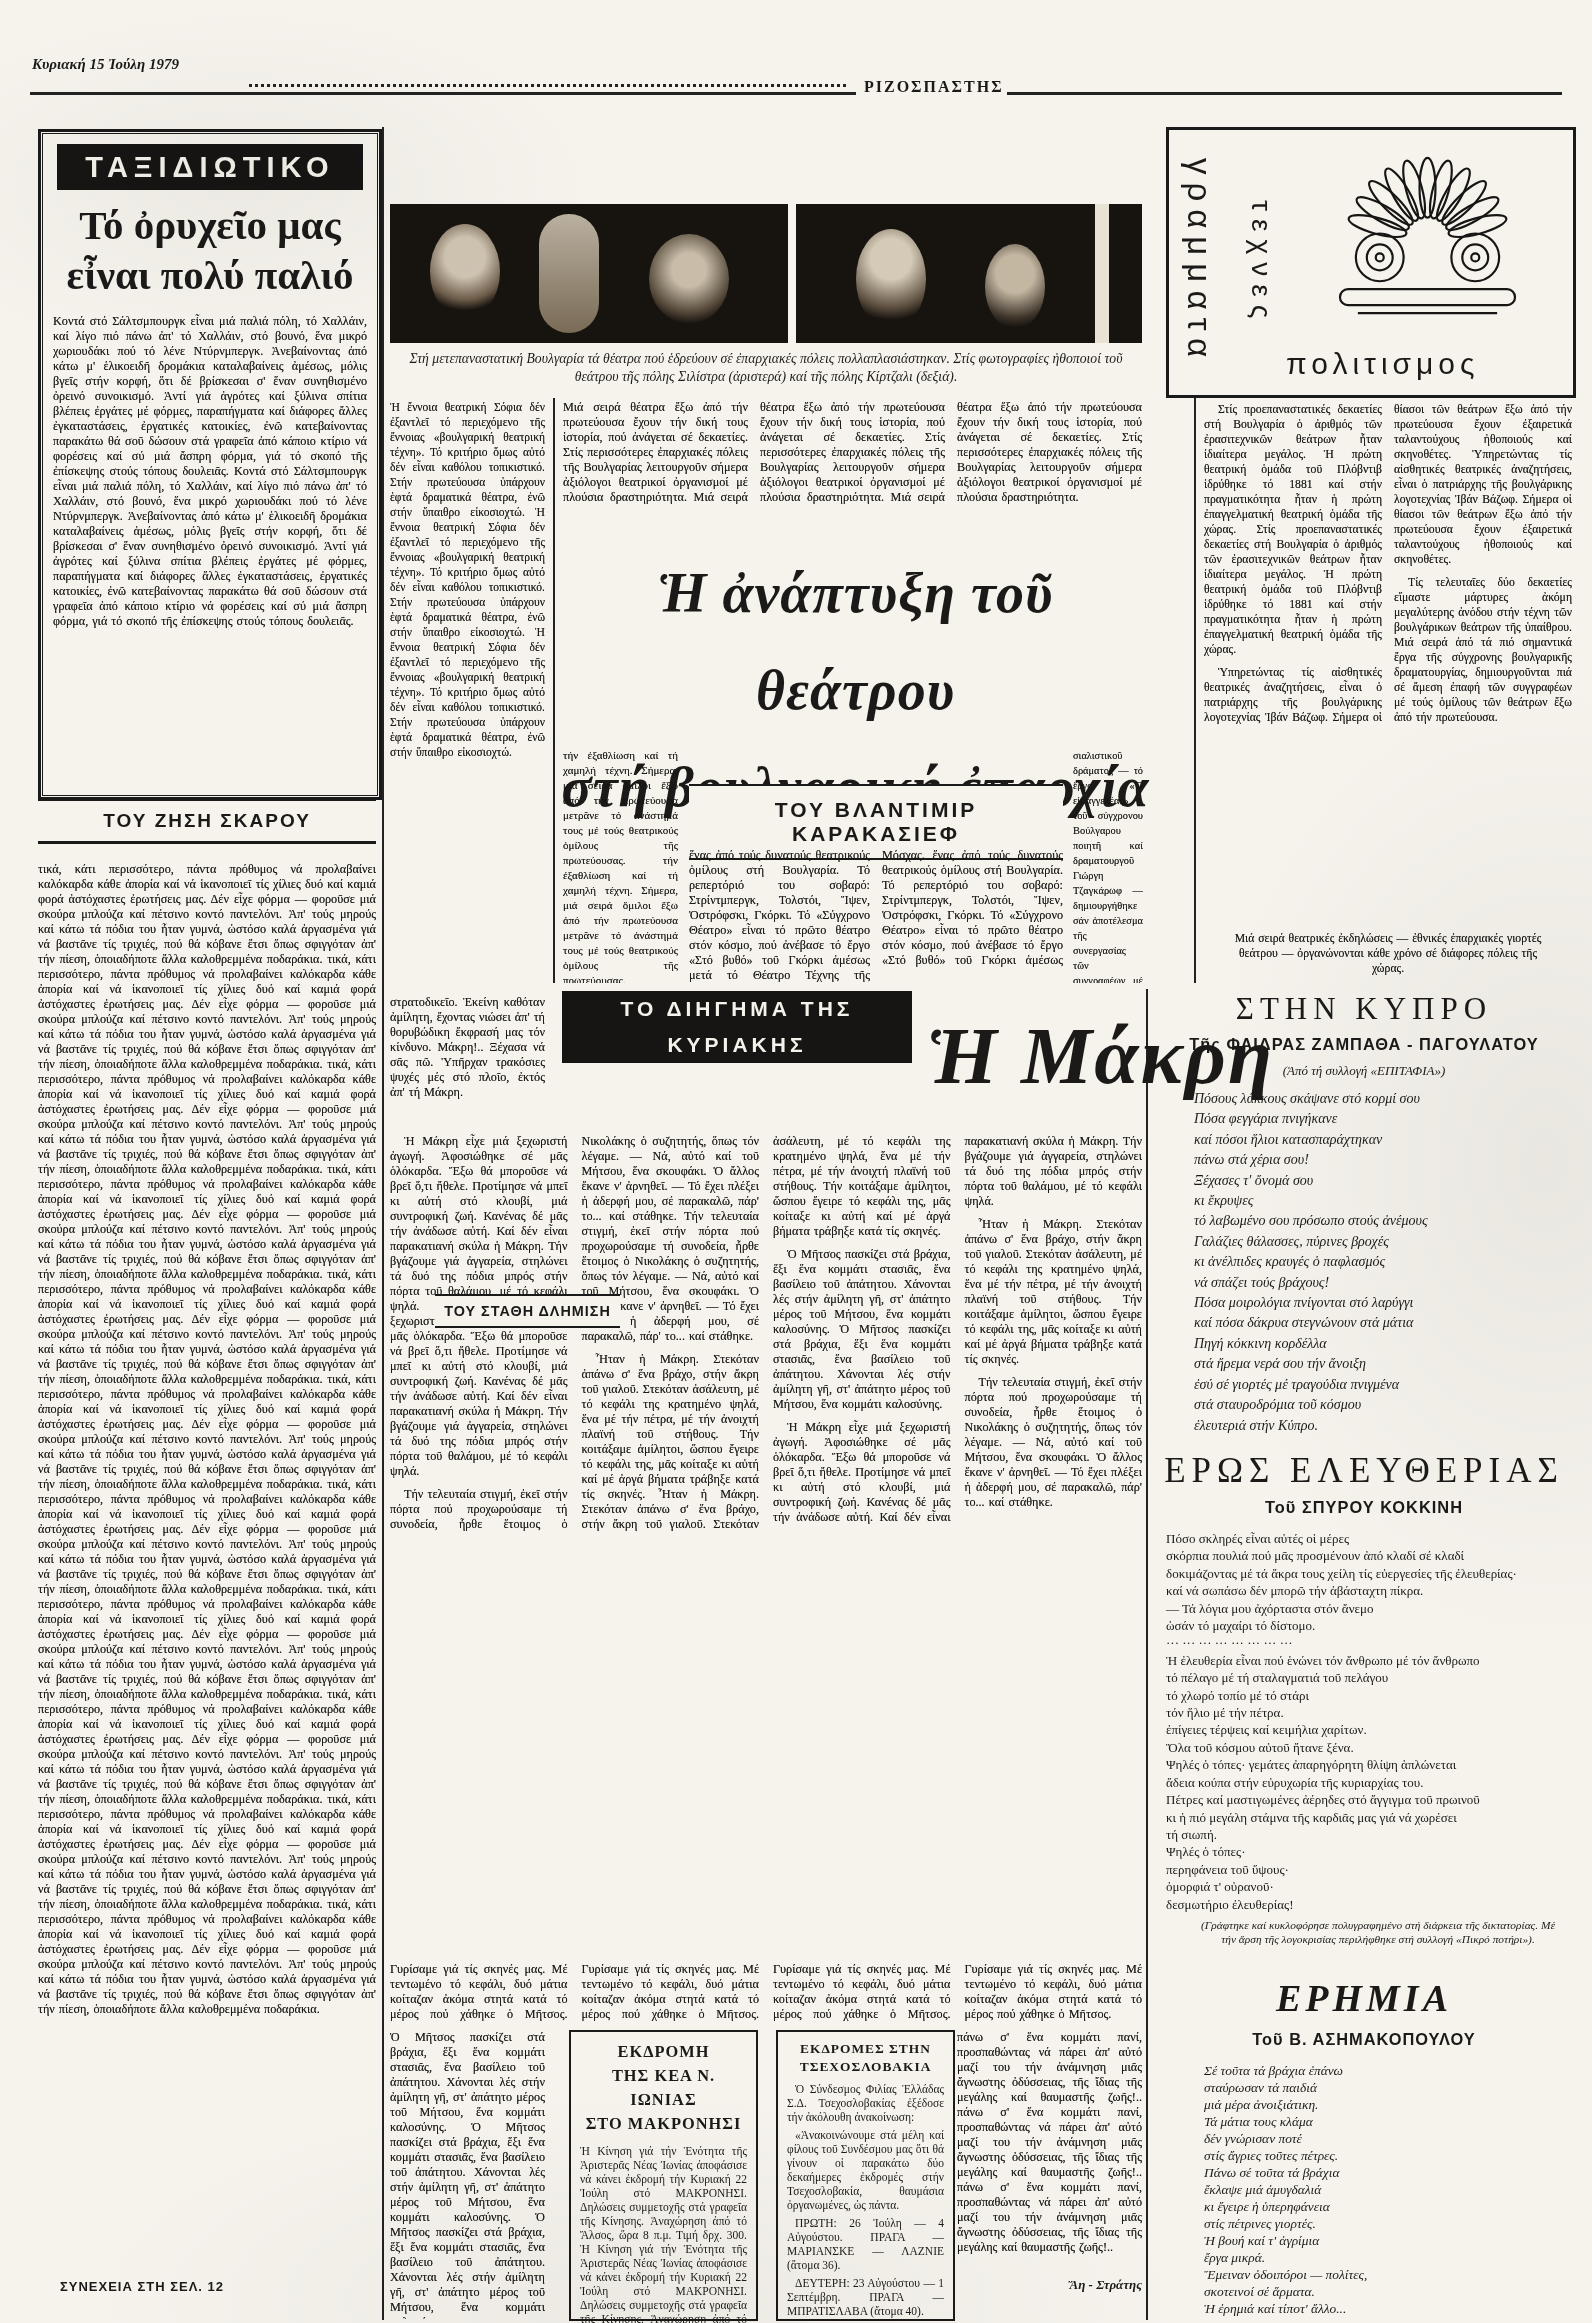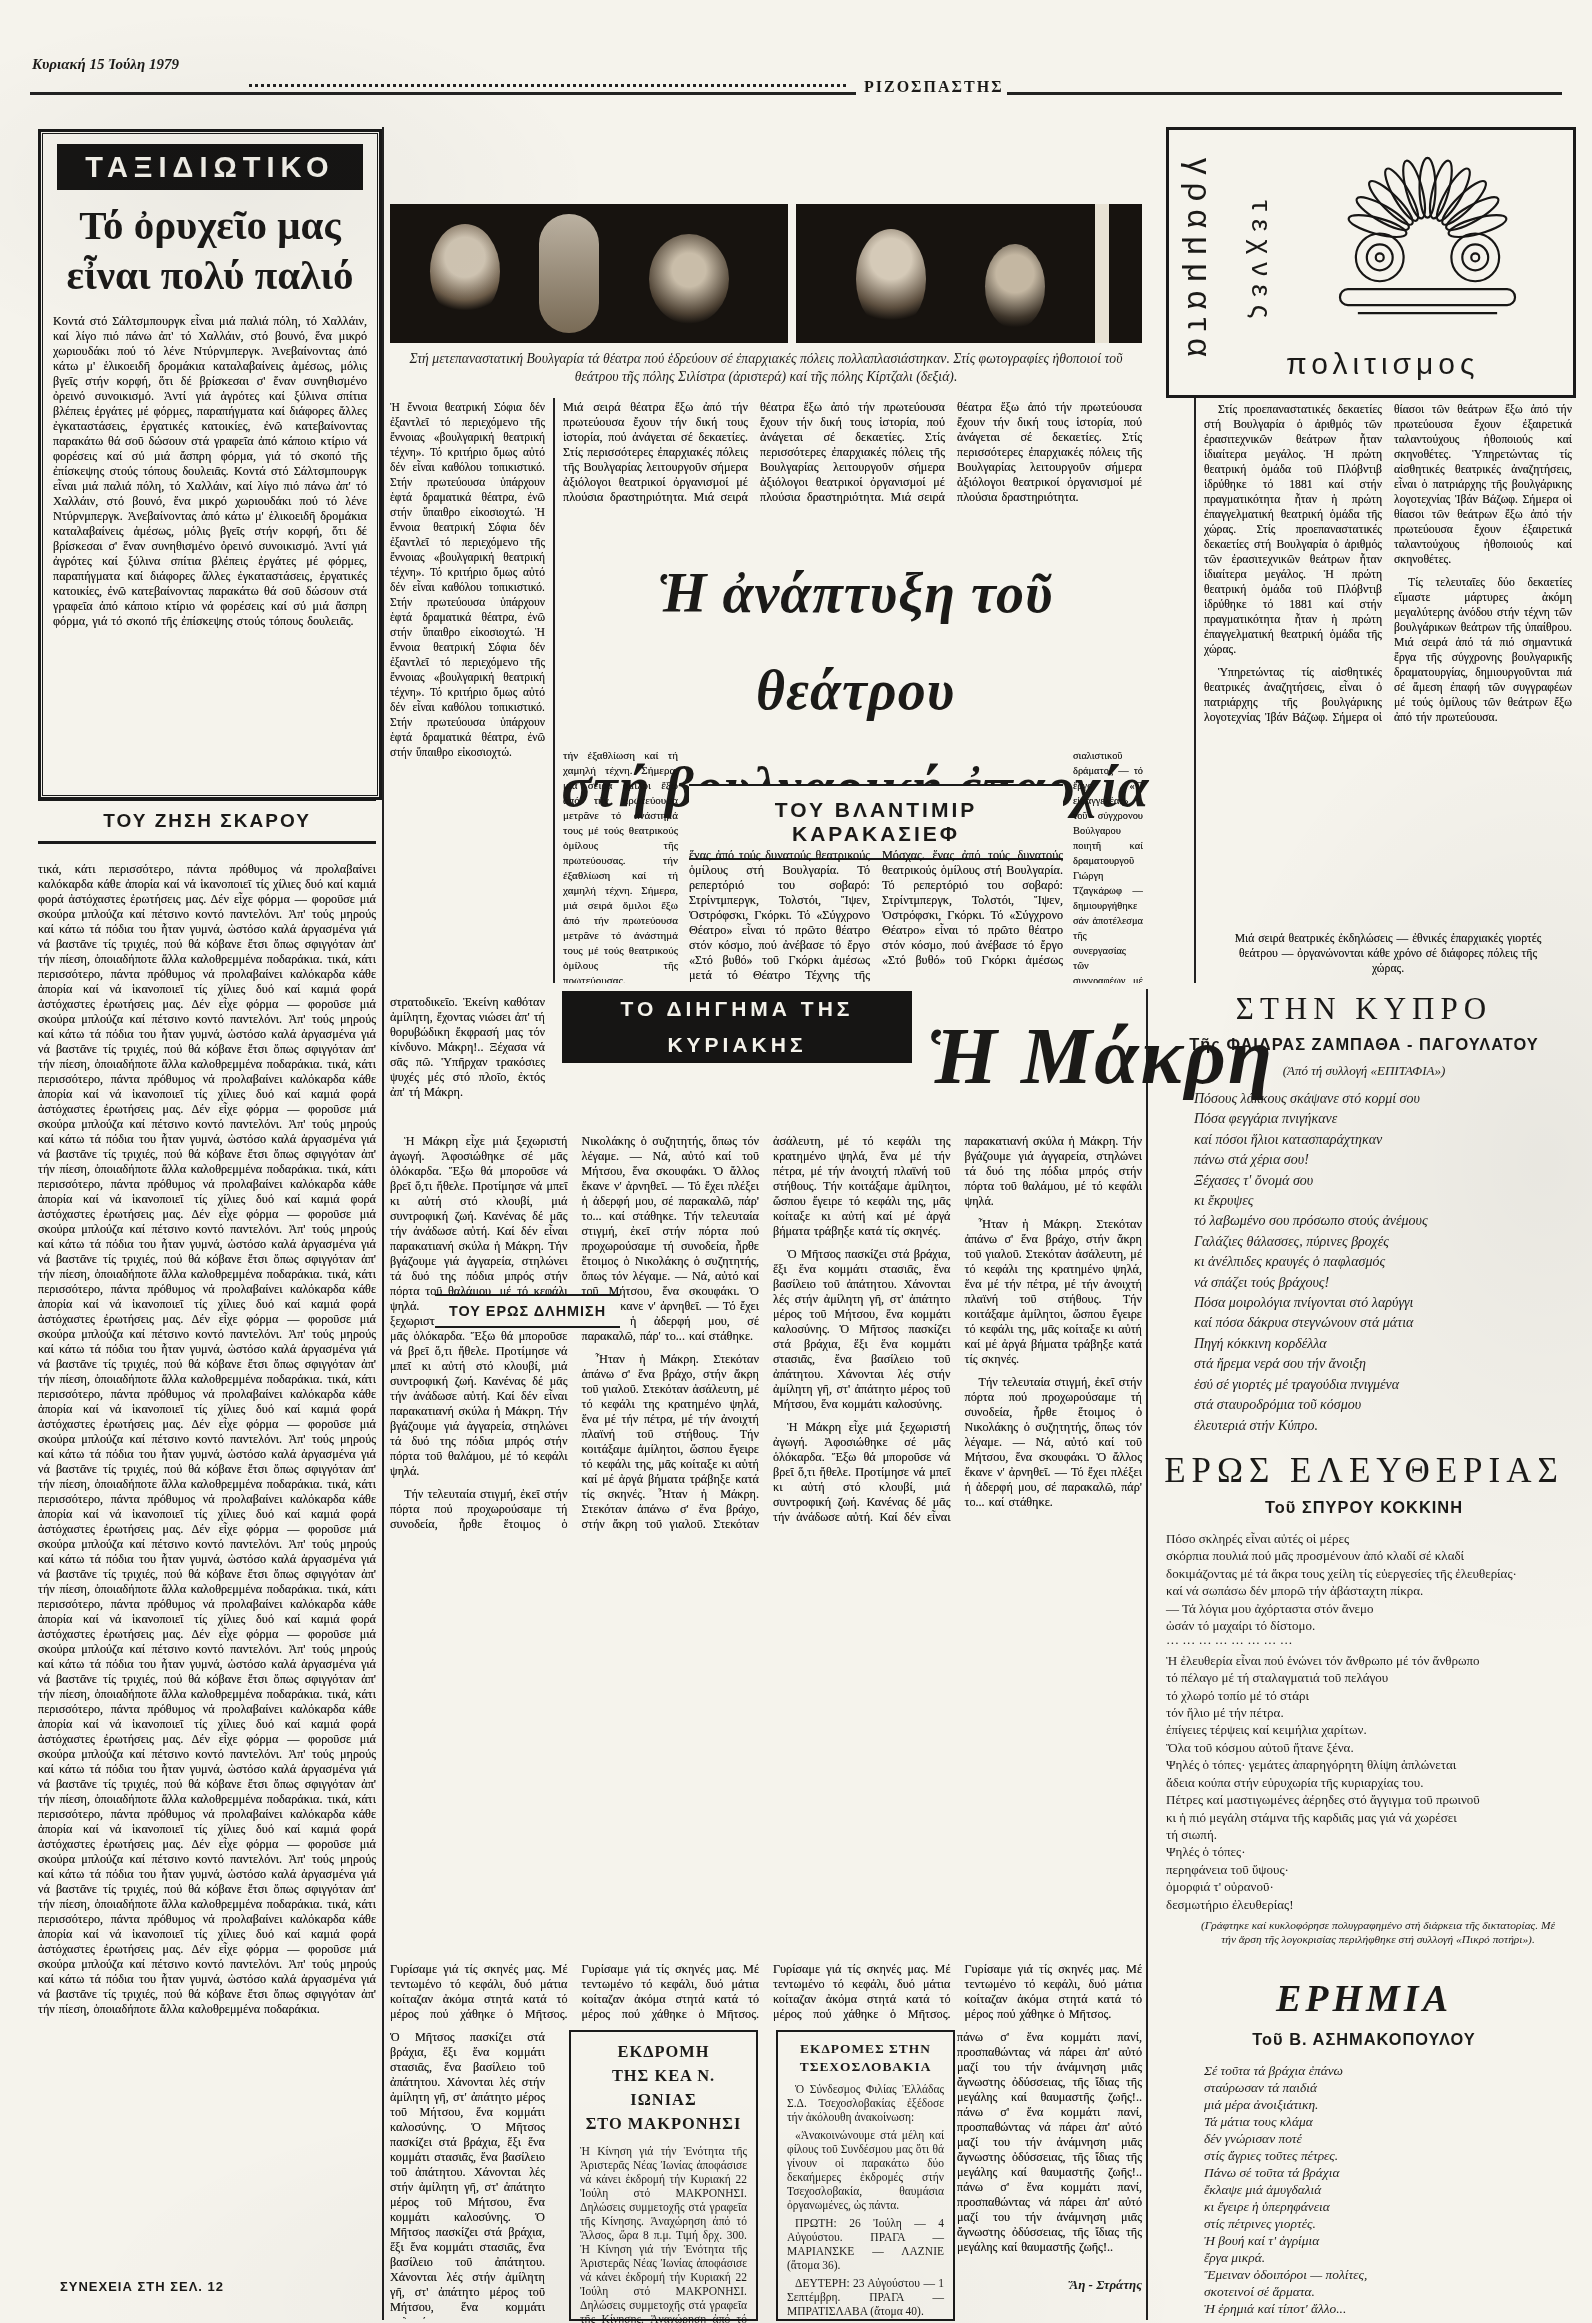--- a/index.html
+++ b/index.html
@@ -168,21 +168,21 @@
 
 <div class="abs bodytext just cols4" style="left:390px;top:1134px;width:752px;height:824px;">
   <p class="frag">Ἡ Μάκρη εἶχε μιά ξεχωριστή ἀγωγή. Ἀφοσιώθηκε σέ μᾶς ὁλόκαρδα. Ἔξω θά μποροῦσε νά βρεῖ ὅ,τι ἤθελε. Προτίμησε νά μπεῖ κι αὐτή στό κλουβί, μιά συντροφική ζωή. Κανένας δέ μᾶς τήν ἀνάδωσε αὐτή. Καί δέν εἶναι παρακατιανή σκύλα ἡ Μάκρη. Τήν βγάζουμε γιά ἀγγαρεία, στηλώνει τά δυό της πόδια μπρός στήν πόρτα τοῦ θαλάμου, μέ τό κεφάλι ψηλά. Ἡ Μάκρη εἶχε μιά ξεχωριστή ἀγωγή. Ἀφοσιώθηκε σέ μᾶς ὁλόκαρδα. Ἔξω θά μποροῦσε νά βρεῖ ὅ,τι ἤθελε. Προτίμησε νά μπεῖ κι αὐτή στό κλουβί, μιά συντροφική ζωή. Κανένας δέ μᾶς τήν ἀνάδωσε αὐτή. Καί δέν εἶναι παρακατιανή σκύλα ἡ Μάκρη. Τήν βγάζουμε γιά ἀγγαρεία, στηλώνει τά δυό της πόδια μπρός στήν πόρτα τοῦ θαλάμου, μέ τό κεφάλι ψηλά.</p>
   <p class="frag">Τήν τελευταία στιγμή, ἐκεῖ στήν πόρτα πού προχωρούσαμε τή συνοδεία, ἦρθε ἕτοιμος ὁ Νικολάκης ὁ συζητητής, ὅπως τόν λέγαμε. — Νά, αὐτό καί τοῦ Μήτσου, ἕνα σκουφάκι. Ὁ ἄλλος ἔκανε ν' ἀρνηθεῖ. — Τό ἔχει πλέξει ἡ ἀδερφή μου, σέ παρακαλῶ, πάρ' το... καί στάθηκε. Τήν τελευταία στιγμή, ἐκεῖ στήν πόρτα πού προχωρούσαμε τή συνοδεία, ἦρθε ἕτοιμος ὁ Νικολάκης ὁ συζητητής, ὅπως τόν λέγαμε. — Νά, αὐτό καί τοῦ Μήτσου, ἕνα σκουφάκι. Ὁ ἄλλος ἔκανε ν' ἀρνηθεῖ. — Τό ἔχει πλέξει ἡ ἀδερφή μου, σέ παρακαλῶ, πάρ' το... καί στάθηκε.</p>
   <p class="frag">Ἦταν ἡ Μάκρη. Στεκόταν ἀπάνω σ' ἕνα βράχο, στήν ἄκρη τοῦ γιαλοῦ. Στεκόταν ἀσάλευτη, μέ τό κεφάλι της κρατημένο ψηλά, ἕνα μέ τήν πέτρα, μέ τήν ἀνοιχτή πλαϊνή τοῦ στήθους. Τήν κοιτάξαμε ἀμίλητοι, ὥσπου ἔγειρε τό κεφάλι της, μᾶς κοίταξε κι αὐτή καί μέ ἀργά βήματα τράβηξε κατά τίς σκηνές. Ἦταν ἡ Μάκρη. Στεκόταν ἀπάνω σ' ἕνα βράχο, στήν ἄκρη τοῦ γιαλοῦ. Στεκόταν ἀσάλευτη, μέ τό κεφάλι της κρατημένο ψηλά, ἕνα μέ τήν πέτρα, μέ τήν ἀνοιχτή πλαϊνή τοῦ στήθους. Τήν κοιτάξαμε ἀμίλητοι, ὥσπου ἔγειρε τό κεφάλι της, μᾶς κοίταξε κι αὐτή καί μέ ἀργά βήματα τράβηξε κατά τίς σκηνές.</p>
   <p class="frag">Ὁ Μῆτσος πασκίζει στά βράχια, ἕξι ἕνα κομμάτι στασιᾶς, ἕνα βασίλειο τοῦ ἀπάτητου. Χάνονται λές στήν ἀμίλητη γῆ, στ' ἀπάτητο μέρος τοῦ Μήτσου, ἕνα κομμάτι καλοσύνης. Ὁ Μῆτσος πασκίζει στά βράχια, ἕξι ἕνα κομμάτι στασιᾶς, ἕνα βασίλειο τοῦ ἀπάτητου. Χάνονται λές στήν ἀμίλητη γῆ, στ' ἀπάτητο μέρος τοῦ Μήτσου, ἕνα κομμάτι καλοσύνης.</p>
   <p class="frag">Ἡ Μάκρη εἶχε μιά ξεχωριστή ἀγωγή. Ἀφοσιώθηκε σέ μᾶς ὁλόκαρδα. Ἔξω θά μποροῦσε νά βρεῖ ὅ,τι ἤθελε. Προτίμησε νά μπεῖ κι αὐτή στό κλουβί, μιά συντροφική ζωή. Κανένας δέ μᾶς τήν ἀνάδωσε αὐτή. Καί δέν εἶναι παρακατιανή σκύλα ἡ Μάκρη. Τήν βγάζουμε γιά ἀγγαρεία, στηλώνει τά δυό της πόδια μπρός στήν πόρτα τοῦ θαλάμου, μέ τό κεφάλι ψηλά.</p>
   <p class="frag">Ἦταν ἡ Μάκρη. Στεκόταν ἀπάνω σ' ἕνα βράχο, στήν ἄκρη τοῦ γιαλοῦ. Στεκόταν ἀσάλευτη, μέ τό κεφάλι της κρατημένο ψηλά, ἕνα μέ τήν πέτρα, μέ τήν ἀνοιχτή πλαϊνή τοῦ στήθους. Τήν κοιτάξαμε ἀμίλητοι, ὥσπου ἔγειρε τό κεφάλι της, μᾶς κοίταξε κι αὐτή καί μέ ἀργά βήματα τράβηξε κατά τίς σκηνές.</p>
   <p class="frag">Τήν τελευταία στιγμή, ἐκεῖ στήν πόρτα πού προχωρούσαμε τή συνοδεία, ἦρθε ἕτοιμος ὁ Νικολάκης ὁ συζητητής, ὅπως τόν λέγαμε. — Νά, αὐτό καί τοῦ Μήτσου, ἕνα σκουφάκι. Ὁ ἄλλος ἔκανε ν' ἀρνηθεῖ. — Τό ἔχει πλέξει ἡ ἀδερφή μου, σέ παρακαλῶ, πάρ' το... καί στάθηκε.</p>
 </div>
-<div class="abs story-byline sans center" style="left:435px;top:1294px;width:185px;">ΤΟΥ ΕΡΩΣ ΔΛΗΜΙΣΗ</div>
+<div class="abs story-byline sans center" style="left:435px;top:1294px;width:185px;">ΤΟΥ ΣΤΑΘΗ ΔΛΗΜΙΣΗ</div>
 
 <div class="abs bodytext just cols4" style="left:390px;top:1962px;width:752px;height:60px;">Γυρίσαμε γιά τίς σκηνές μας. Μέ τεντωμένο τό κεφάλι, δυό μάτια κοίταζαν ἀκόμα στητά κατά τό μέρος πού χάθηκε ὁ Μῆτσος. Γυρίσαμε γιά τίς σκηνές μας. Μέ τεντωμένο τό κεφάλι, δυό μάτια κοίταζαν ἀκόμα στητά κατά τό μέρος πού χάθηκε ὁ Μῆτσος. Γυρίσαμε γιά τίς σκηνές μας. Μέ τεντωμένο τό κεφάλι, δυό μάτια κοίταζαν ἀκόμα στητά κατά τό μέρος πού χάθηκε ὁ Μῆτσος. Γυρίσαμε γιά τίς σκηνές μας. Μέ τεντωμένο τό κεφάλι, δυό μάτια κοίταζαν ἀκόμα στητά κατά τό μέρος πού χάθηκε ὁ Μῆτσος.</div>
 
 <div class="abs bodytext just" style="left:390px;top:2030px;width:155px;height:289px;">Ὁ Μῆτσος πασκίζει στά βράχια, ἕξι ἕνα κομμάτι στασιᾶς, ἕνα βασίλειο τοῦ ἀπάτητου. Χάνονται λές στήν ἀμίλητη γῆ, στ' ἀπάτητο μέρος τοῦ Μήτσου, ἕνα κομμάτι καλοσύνης. Ὁ Μῆτσος πασκίζει στά βράχια, ἕξι ἕνα κομμάτι στασιᾶς, ἕνα βασίλειο τοῦ ἀπάτητου. Χάνονται λές στήν ἀμίλητη γῆ, στ' ἀπάτητο μέρος τοῦ Μήτσου, ἕνα κομμάτι καλοσύνης. Ὁ Μῆτσος πασκίζει στά βράχια, ἕξι ἕνα κομμάτι στασιᾶς, ἕνα βασίλειο τοῦ ἀπάτητου. Χάνονται λές στήν ἀμίλητη γῆ, στ' ἀπάτητο μέρος τοῦ Μήτσου, ἕνα κομμάτι καλοσύνης.</div>
 
 <div class="abs notice" style="left:569px;top:2030px;width:167px;height:271px;">
   <div class="center notice-title pre">ΕΚΔΡΟΜΗ
 ΤΗΣ ΚΕΑ Ν. ΙΩΝΙΑΣ
 ΣΤΟ ΜΑΚΡΟΝΗΣΙ</div>
   <div class="notice-body just" style="margin-top:8px;">Ἡ Κίνηση γιά τήν Ἑνότητα τῆς Ἀριστερᾶς Νέας Ἰωνίας ἀποφάσισε νά κάνει ἐκδρομή τήν Κυριακή 22 Ἰούλη στό ΜΑΚΡΟΝΗΣΙ. Δηλώσεις συμμετοχῆς στά γραφεῖα τῆς Κίνησης. Ἀναχώρηση ἀπό τό Ἄλσος, ὥρα 8 π.μ. Τιμή δρχ. 300. Ἡ Κίνηση γιά τήν Ἑνότητα τῆς Ἀριστερᾶς Νέας Ἰωνίας ἀποφάσισε νά κάνει ἐκδρομή τήν Κυριακή 22 Ἰούλη στό ΜΑΚΡΟΝΗΣΙ. Δηλώσεις συμμετοχῆς στά γραφεῖα τῆς Κίνησης. Ἀναχώρηση ἀπό τό Ἄλσος, ὥρα 8 π.μ. Τιμή δρχ. 300.</div>

